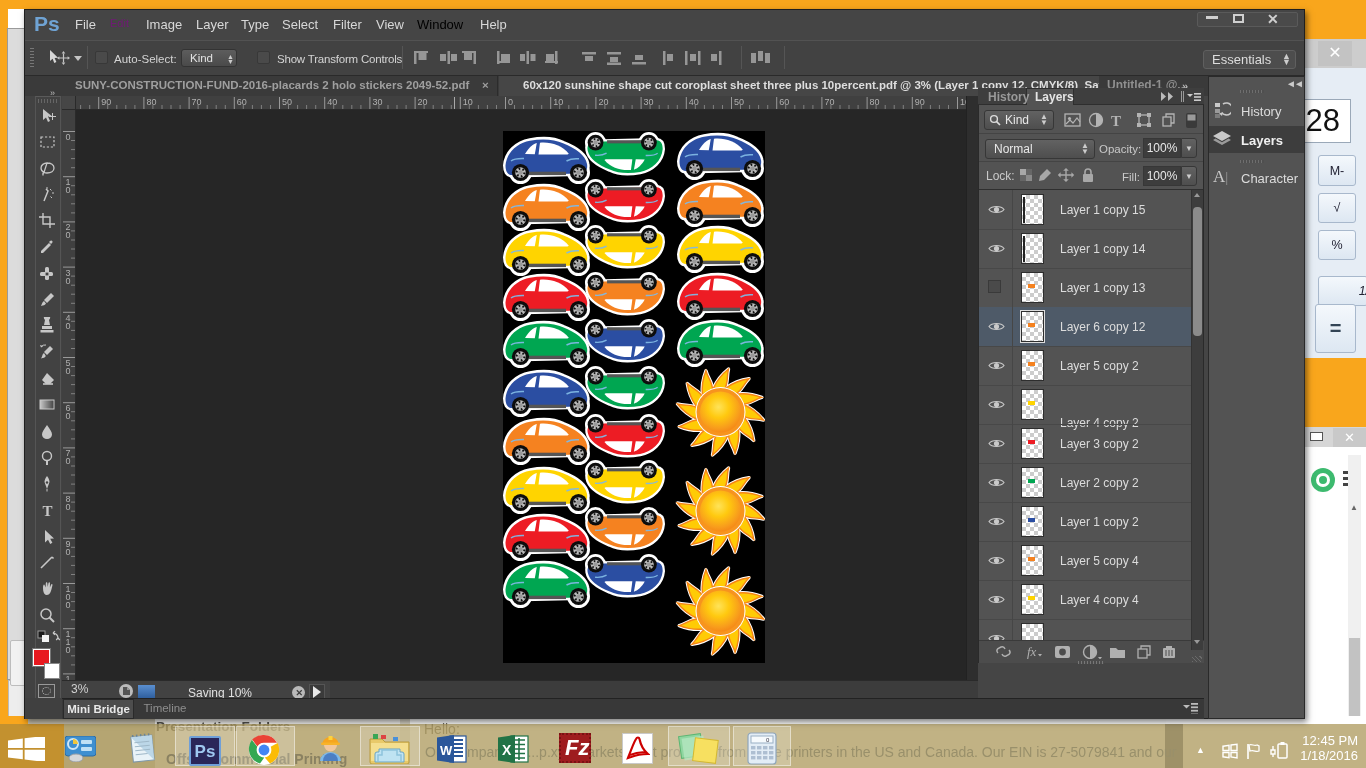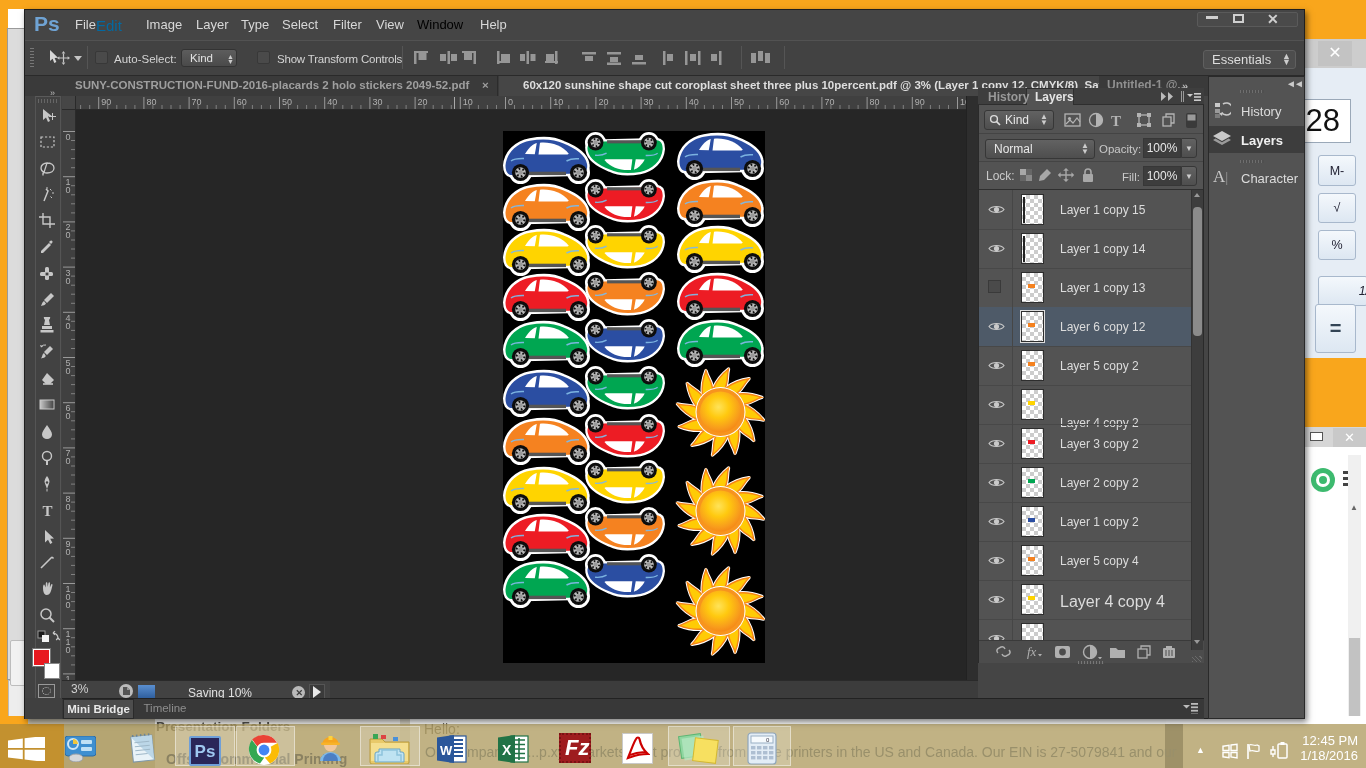--- a/index.html
+++ b/index.html
@@ -183,21 +183,21 @@
 <rect x="9" y="2" width="9" height="14" rx="1" fill="none" stroke="#fff" stroke-width="1.5"></rect>
 <rect x="11.5" y="0" width="4" height="3" fill="#fff"></rect>
 <path d="M4,4 v4 M2,8 h4 v4 h-4 Z M4,12 v3" stroke="#fff" stroke-width="1.4" fill="none"></path>
     </svg>
 <div class="abs" style="left:1290px;top:733px;width:68px;text-align:right;color:#fff;font-size:13px;line-height:15px;">12:45 PM<br>1/18/2016</div>
 
 <div class="abs" style="left:24px;top:9px;width:1281px;height:710px;background:#454545;box-shadow:2px 3px 6px rgba(0,0,0,.5);border:1px solid #1f1f1f;"></div>
 
 <div class="abs" style="left:34px;top:12px;width:40px;height:26px;color:#6fa3d4;font-size:21px;font-weight:bold;">Ps</div>
 <div class="abs" style="left:75px;top:17px;color:#d8d8d8;font-size:13px;">File</div>
-<div class="abs" style="left:96px;top:17px;color:#0369a1;font-size:15px;">Edit</div>
+<div class="abs" style="left:110px;top:17px;color:#701a75;font-size:11px;">Edit</div>
 <div class="abs" style="left:146px;top:17px;color:#d8d8d8;font-size:13px;">Image</div>
 <div class="abs" style="left:196px;top:17px;color:#d8d8d8;font-size:13px;">Layer</div>
 <div class="abs" style="left:241px;top:17px;color:#d8d8d8;font-size:13px;">Type</div>
 <div class="abs" style="left:282px;top:17px;color:#d8d8d8;font-size:13px;">Select</div>
 <div class="abs" style="left:333px;top:17px;color:#d8d8d8;font-size:13px;">Filter</div>
 <div class="abs" style="left:376px;top:17px;color:#d8d8d8;font-size:13px;">View</div>
 <div class="abs" style="left:417px;top:17px;color:#000000;font-size:13px;">Window</div>
 <div class="abs" style="left:480px;top:17px;color:#d8d8d8;font-size:13px;">Help</div>
 
 <div class="abs" style="left:1197px;top:12px;width:101px;height:15px;border:1px solid #5a5a5a;background:#4a4a4a;border-radius:2px;"></div>
@@ -935,21 +935,21 @@
 <div class="abs" style="left:1012px;top:541px;width:1px;height:39px;background:#464646;"></div>
 <div class="abs" style="left:1021px;top:545px;width:23px;height:31px;background:#fff;background-image:linear-gradient(45deg,#ccc 25%,transparent 25%,transparent 75%,#ccc 75%),linear-gradient(45deg,#ccc 25%,transparent 25%,transparent 75%,#ccc 75%);background-size:8px 8px;background-position:0 0,4px 4px;border:1px solid #2e2e2e;"></div>
 <div class="abs" style="left:1060px;top:554px;color:#dcdcdc;font-size:12px;">Layer 5 copy 4</div>
 <div class="abs" style="left:979px;top:580px;width:212px;height:1px;background:#484848;"></div>
 <svg class="abs" style="left:988px;top:594px;" width="17" height="11" viewBox="0 0 17 11">
       <path d="M1,5.5 C4,1.5 13,1.5 16,5.5 C13,9.5 4,9.5 1,5.5 Z" fill="none" stroke="#c9c9c9" stroke-width="1.2"></path>
       <circle cx="8.5" cy="5.5" r="2.6" fill="#c9c9c9"></circle>
     </svg>
 <div class="abs" style="left:1012px;top:580px;width:1px;height:39px;background:#464646;"></div>
 <div class="abs" style="left:1021px;top:584px;width:23px;height:31px;background:#fff;background-image:linear-gradient(45deg,#ccc 25%,transparent 25%,transparent 75%,#ccc 75%),linear-gradient(45deg,#ccc 25%,transparent 25%,transparent 75%,#ccc 75%);background-size:8px 8px;background-position:0 0,4px 4px;border:1px solid #2e2e2e;"></div>
-<div class="abs" style="left:1060px;top:593px;color:#dcdcdc;font-size:16px;">Layer 4 copy 4</div>
+<div class="abs" style="left:1060px;top:593px;color:#dcdcdc;font-size:12px;">Layer 4 copy 4</div>
 <div class="abs" style="left:979px;top:619px;width:212px;height:1px;background:#484848;"></div>
 <svg class="abs" style="left:988px;top:633px;" width="17" height="11" viewBox="0 0 17 11">
       <path d="M1,5.5 C4,1.5 13,1.5 16,5.5 C13,9.5 4,9.5 1,5.5 Z" fill="none" stroke="#c9c9c9" stroke-width="1.2"></path>
       <circle cx="8.5" cy="5.5" r="2.6" fill="#c9c9c9"></circle>
     </svg>
 <div class="abs" style="left:1012px;top:619px;width:1px;height:39px;background:#464646;"></div>
 <div class="abs" style="left:1021px;top:623px;width:23px;height:31px;background:#fff;background-image:linear-gradient(45deg,#ccc 25%,transparent 25%,transparent 75%,#ccc 75%),linear-gradient(45deg,#ccc 25%,transparent 25%,transparent 75%,#ccc 75%);background-size:8px 8px;background-position:0 0,4px 4px;border:1px solid #2e2e2e;"></div>
 <div class="abs" style="left:979px;top:658px;width:212px;height:1px;background:#484848;"></div>
 <div class="abs" style="left:979px;top:640px;width:225px;height:23px;background:#4c4c4c;border-top:1px solid #3a3a3a;"></div>
 <div class="abs" style="left:1191px;top:190px;width:12px;height:460px;background:#3d3d3d;border-left:1px solid #333;"></div>

